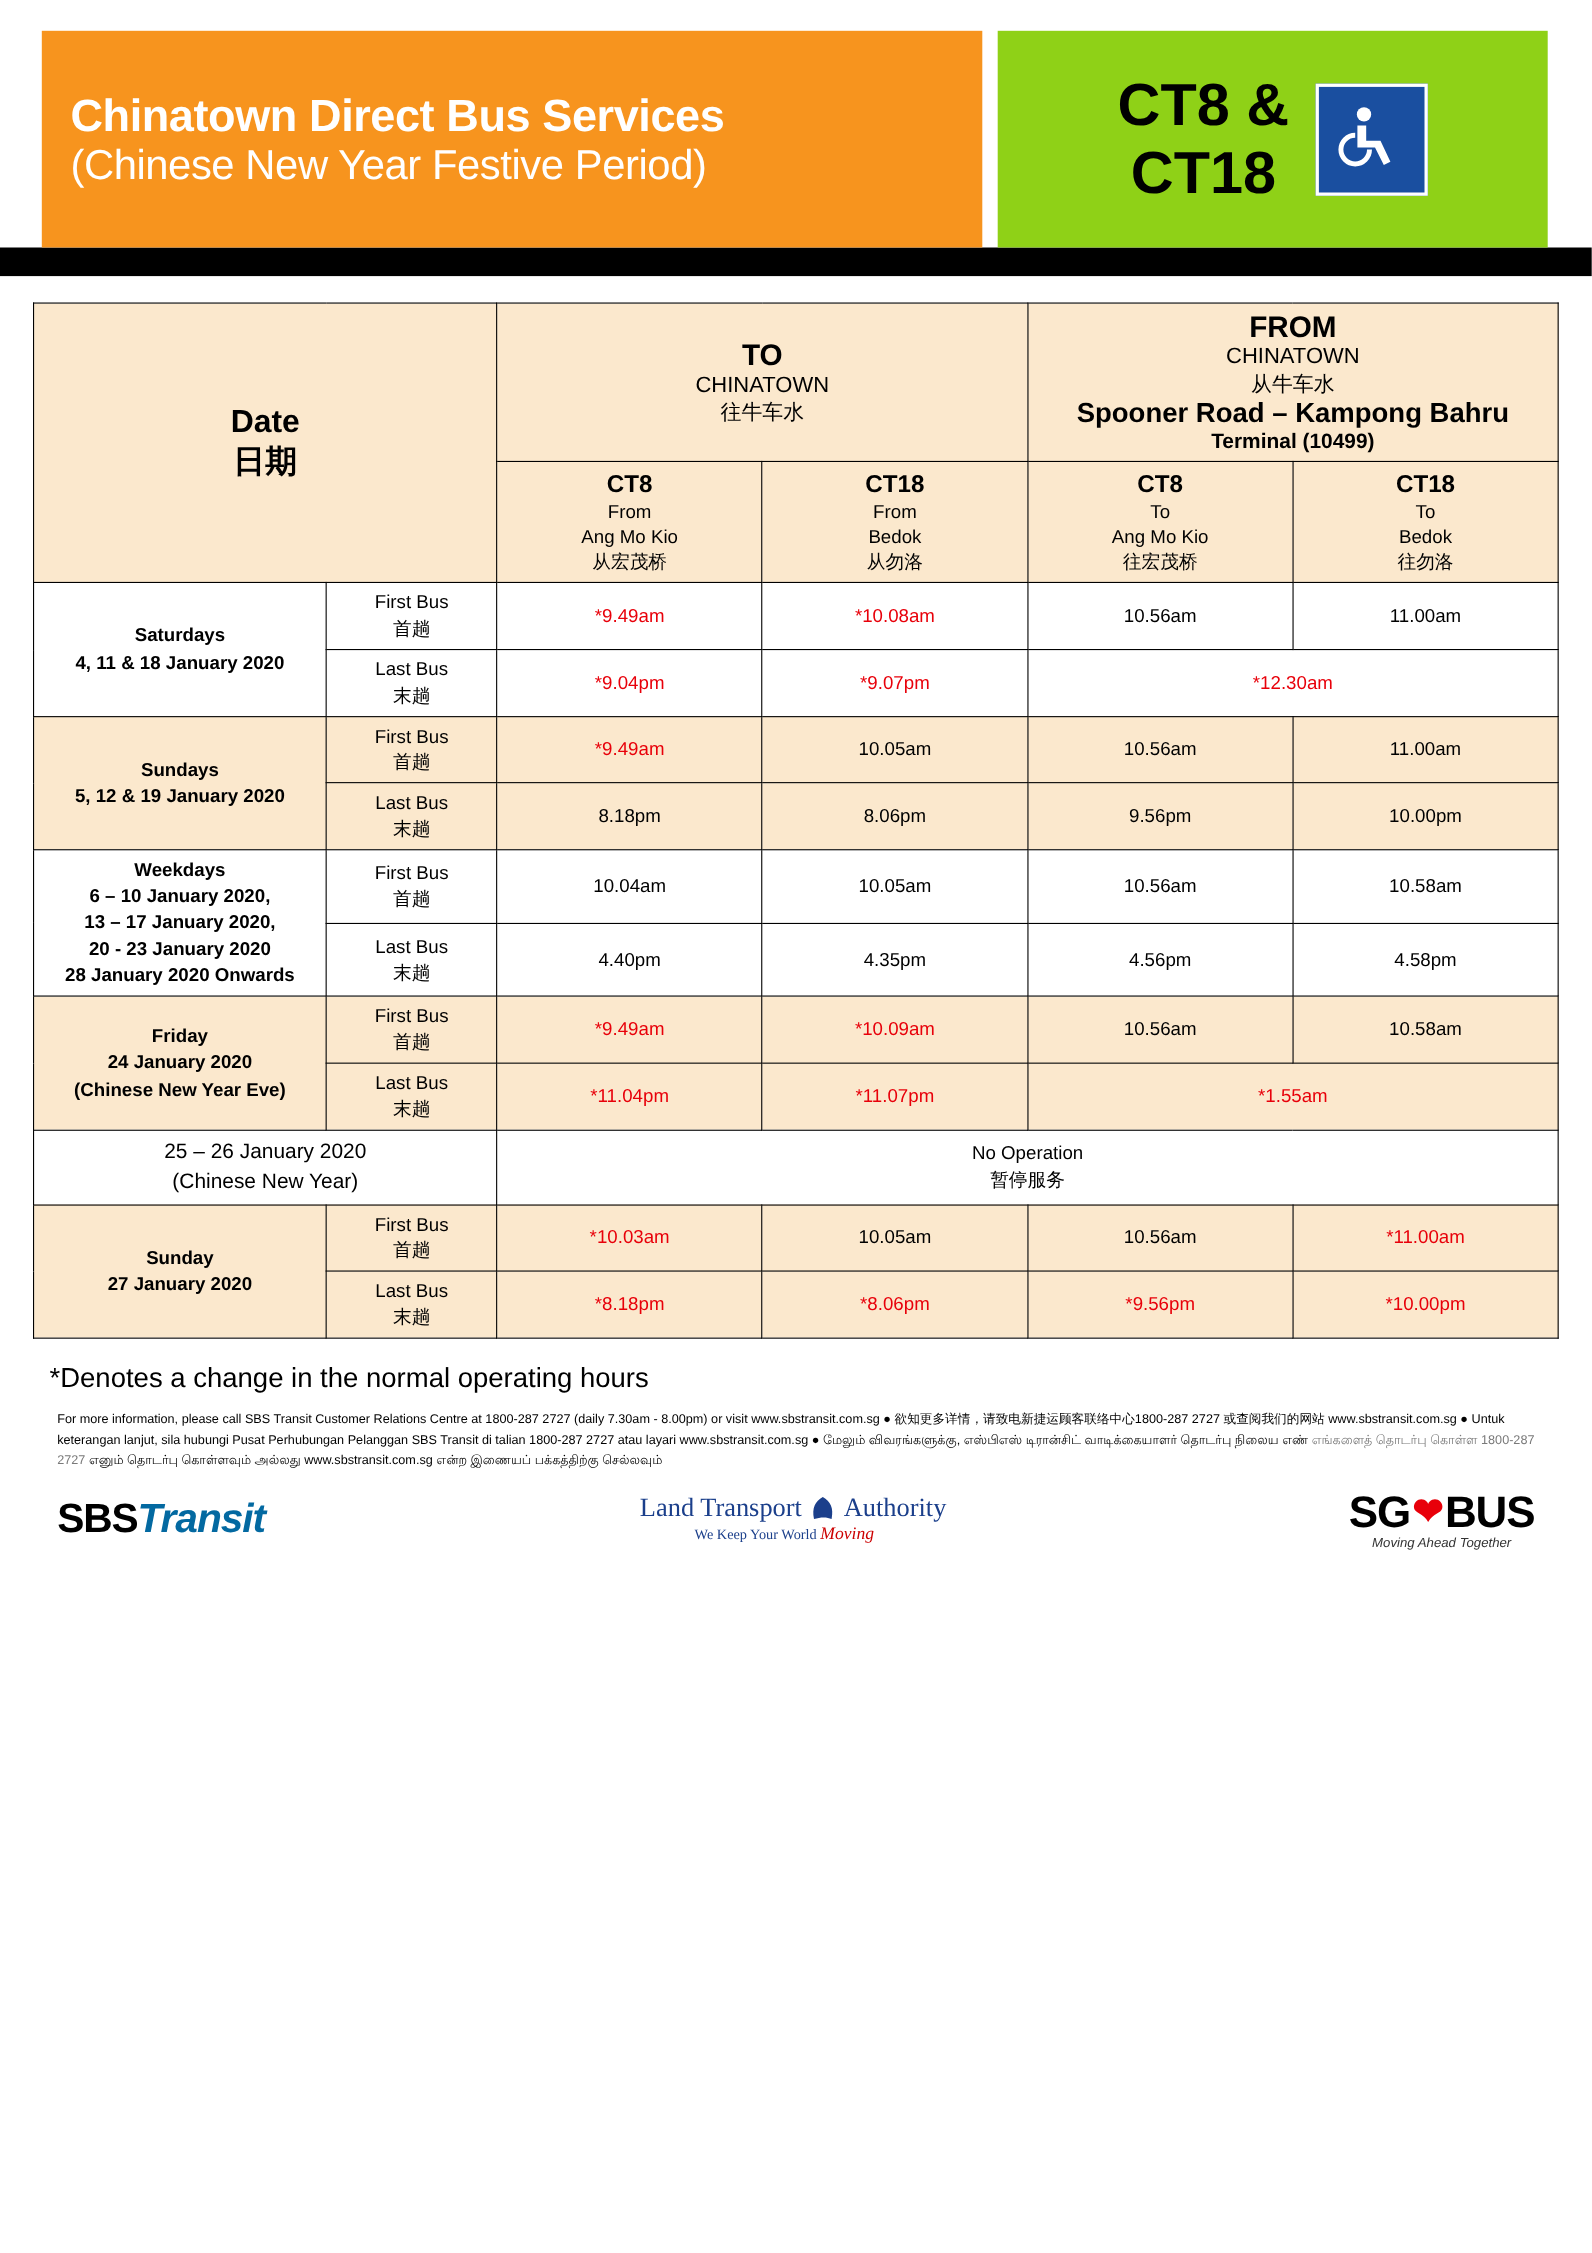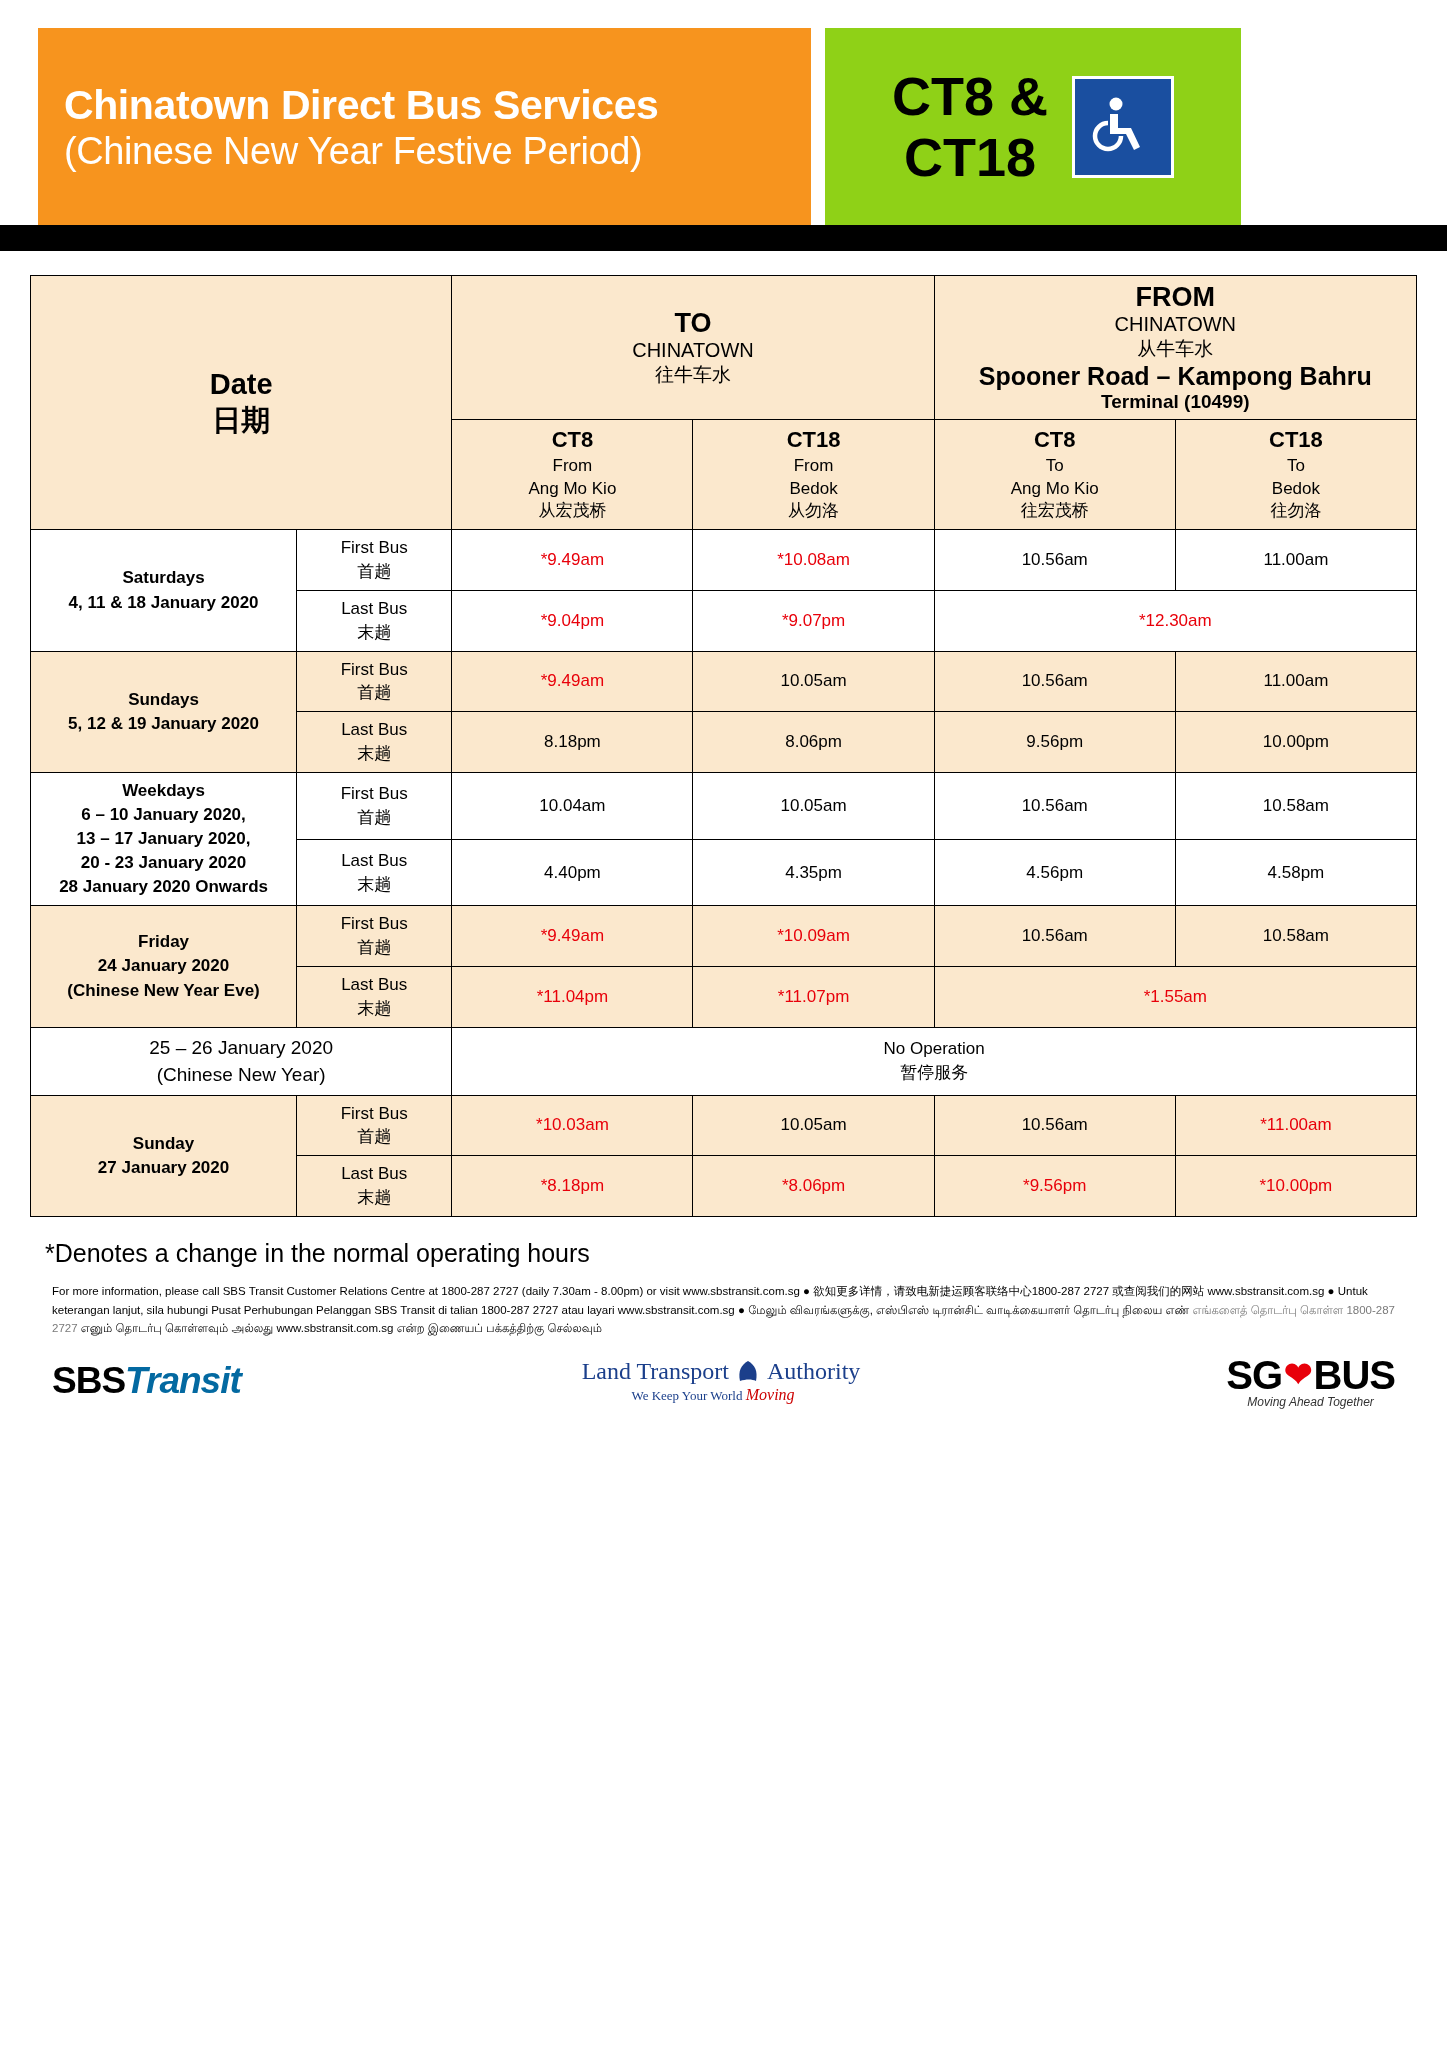--- a/index.html
+++ b/index.html
@@ -25,21 +25,21 @@
   .header {
     display: flex;
     align-items: stretch;
     height: 225px;
     padding: 28px 0 0 0;
     box-sizing: border-box;
   }
   .header-left {
     background: #f7941e;
     margin-left: 38px;
-    width: 773px;
+    width: 855px;
     box-sizing: border-box;
     padding: 18px 26px 14px 26px;
     display: flex;
     flex-direction: column;
     justify-content: center;
   }
   .header-title-1 {
     color: #ffffff;
     font-size: 41px;
     font-weight: bold;
@@ -56,21 +56,21 @@
   .header-title-3 {
     color: #ffffff;
     font-size: 33px;
     font-weight: bold;
     line-height: 1.3;
     margin-top: 2px;
   }
   .header-right {
     background: #8fd117;
     margin-left: 14px;
-    width: 416px;
+    width: 500px;
     box-sizing: border-box;
     display: flex;
     align-items: center;
     justify-content: center;
     gap: 24px;
   }
   .route-codes {
     font-size: 54px;
     font-weight: bold;
     line-height: 1.12;

